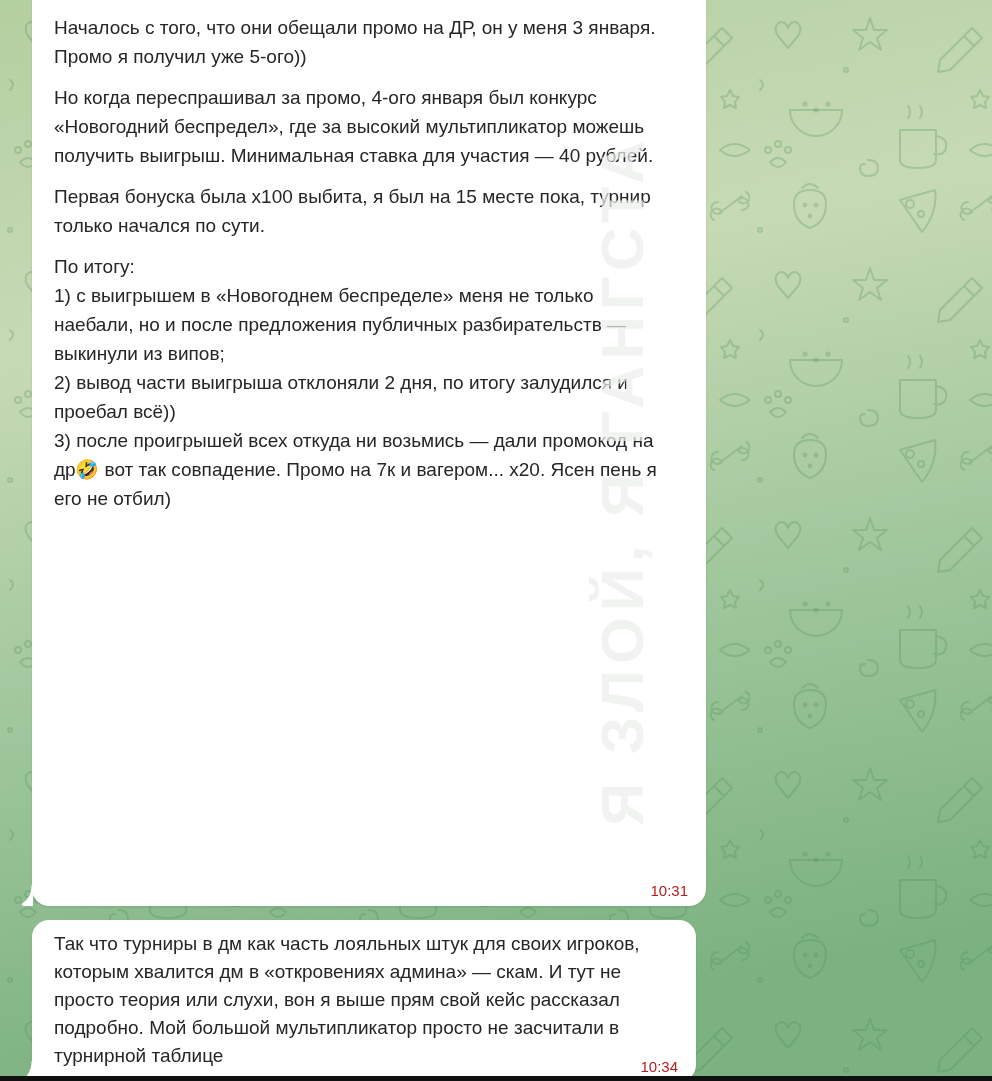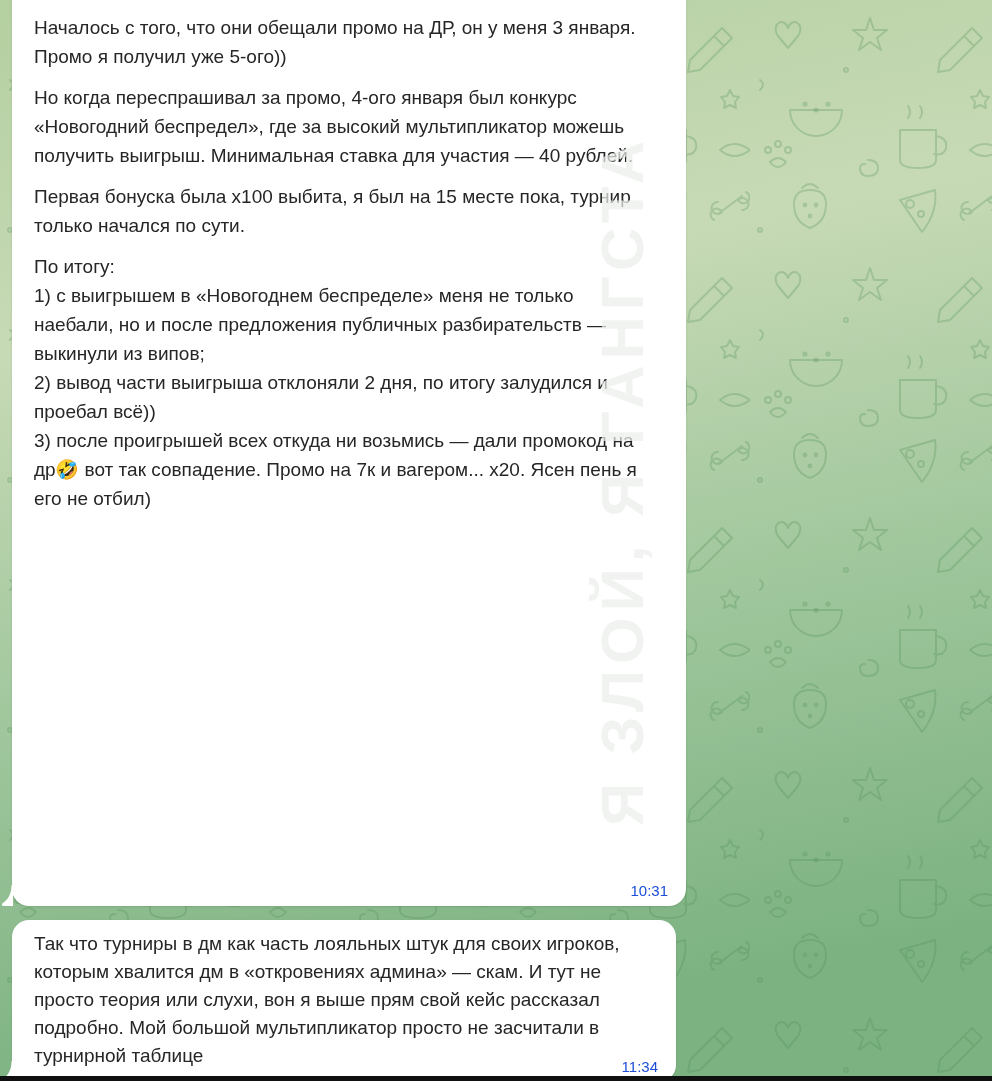--- a/index.html
+++ b/index.html
@@ -23,21 +23,21 @@
     font-weight:bold;
     letter-spacing:6px;
     color:rgba(236,238,236,0.72);
     white-space:nowrap;
     text-align:center;
     pointer-events:none;
     z-index:5;
   }
   .bubble{
     position:absolute;
-    left:12px;
+    left:32px;
     background:#ffffff;
     color:#262626;
     box-shadow:0 1px 2px rgba(60,90,60,0.18);
     z-index:3;
   }
   .bubble-1{
     top:0;
     width:674px;
     height:906px;
     border-radius:0 0 17px 17px;
@@ -58,21 +58,21 @@
     margin:0 0 12px 0;
     white-space:pre-line;
   }
   .bubble-inner p:last-of-type{margin-bottom:0;}
   .bubble-2 .bubble-inner{padding:10px 26px 12px 22px;line-height:28px;}
   .msg-time{
     position:absolute;
     right:18px;
     bottom:7px;
     font-size:15px;
-    color:#1d4ed8;
+    color:#b91c1c;
   }
   .tail{
     position:absolute;
     left:-10px;
     bottom:0;
     width:11px;
     height:21px;
   }
   .bottom-bar{
     position:absolute;
@@ -159,17 +159,17 @@
     <span class="msg-time">10:31</span>
   </div>
 
   <div class="bubble bubble-2">
     <svg class="tail" viewBox="0 0 11 21" xmlns="http://www.w3.org/2000/svg">
       <path d="M11 0 L11 21 L2 21 C0 21 -1 19.5 1 18 C7 13.5 9.5 8 9.5 0 Z" fill="#ffffff"></path>
     </svg>
     <div class="bubble-inner">
       <p>Так что турниры в дм как часть лояльных штук для своих игроков, которым хвалится дм в «откровениях админа» — скам. И тут не просто теория или слухи, вон я выше прям свой кейс рассказал подробно. Мой большой мультипликатор просто не засчитали в турнирной таблице</p>
     </div>
-    <span class="msg-time">11:34</span>
+    <span class="msg-time">10:34</span>
   </div>
 
   <div class="bottom-bar"></div>
 </div>
 
 </body></html>

